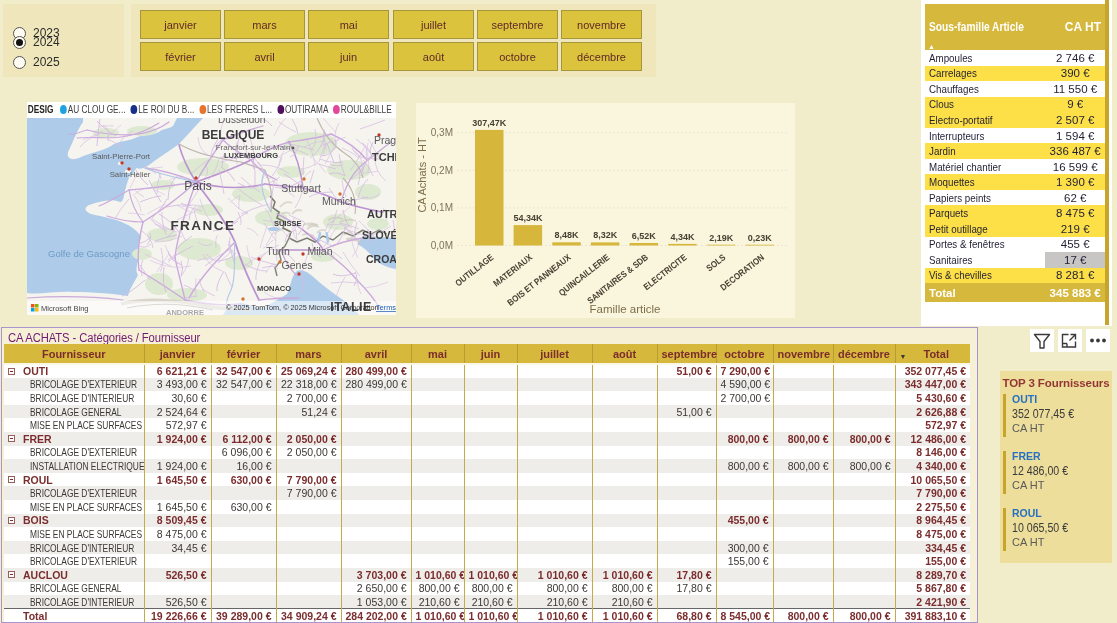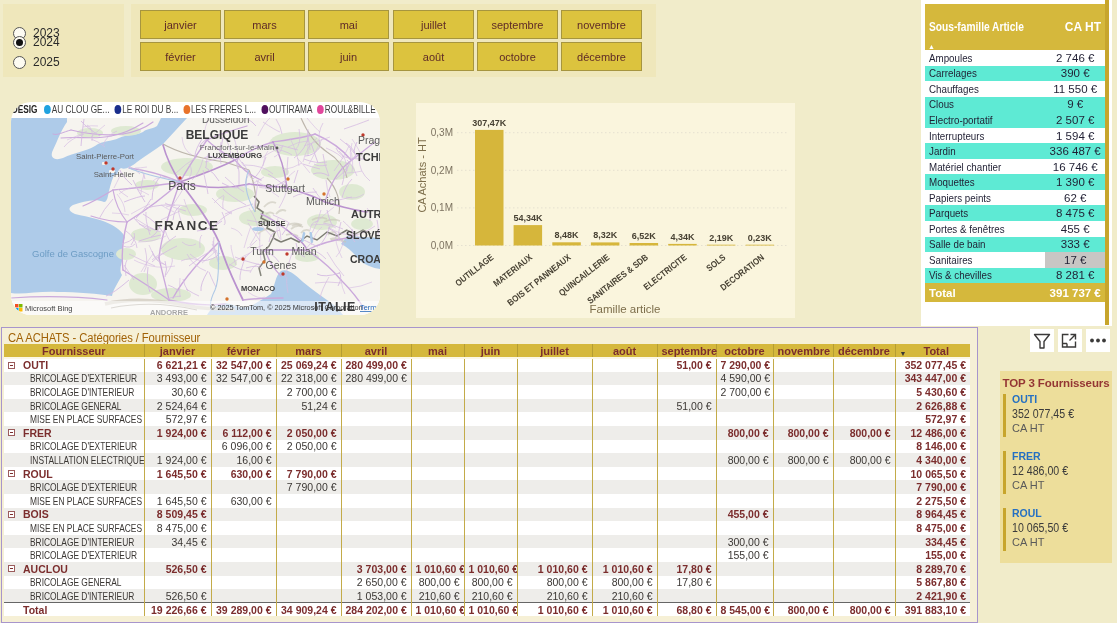--- a/index.html
+++ b/index.html
@@ -11,46 +11,46 @@
 
 #radioPanel { left:3px; top:4px; width:121px; height:73px; background:#EFE7BB; }
 .radioRow { position:absolute; left:10px; height:14px; display:flex; align-items:center; font-size:12px; color:#2b2b2b; }
 .rb { width:13px; height:13px; border:1px solid #555; border-radius:50%; background:#fdfbf2; margin-right:7px; position:relative; }
 .rb.sel::after { content:""; position:absolute; left:2px; top:2px; width:7px; height:7px; background:#111; border-radius:50%; }
 
 #monthPanel { left:131px; top:4px; width:525px; height:73px; background:#EFE7BB; }
 .mbtn { position:absolute; width:81px; height:29px; background:#DCC33E; border:1px solid #a6953f; color:#5e2a27; font-size:11px; display:flex; align-items:center; justify-content:center; }
 
 
-#mapVisual { left:11px; top:102px; width:369px; height:213px; background:#ffffff; overflow:hidden;border-radius:20px; }
+#mapVisual { left:27px; top:102px; width:369px; height:213px; background:#ffffff; overflow:hidden; }
 #legend { position:absolute; left:0; top:0; width:369px; height:16px; font-size:11px; color:#3d3d3d; white-space:nowrap; padding-top:1px; }
 #legend b { color:#252423; }
 .ldot { display:inline-block; width:9px; height:9px; border-radius:50%; vertical-align:-1px; margin-right:1px; }
 
 
 #chartVisual { left:416px; top:103px; width:379px; height:215px; background:#FAF5DD; }
 
 
 #subfamVisual { left:921px; top:0px; width:191px; height:326px; background:#ffffff; }
 #subfamTable { position:absolute; left:4px; top:4px; width:180px; border-collapse:collapse; font-size:11.5px; color:#201f33; }
 #subfamTable th { background:#D5B83C; color:#fff; font-size:12px; font-weight:bold; height:36px; padding:16px 4px; position:relative; }
 #subfamTable td { height:15.55px; padding:0 4px; }
 #subfamTable td.v { text-align:center; }
-#subfamTable tr.alt td { background:#5eead4; }
+#subfamTable tr.alt td { background:#fde047; }
 #subfamTable tr.tot td { background:#D5B83C; color:#fff; font-weight:bold; height:18.6px; }
 #sfScroll { position:absolute; left:184px; top:0px; width:4px; height:325px; background:#C7A52C; }
 
 
 .tool { width:24px; height:23px; background:#fff; }
 
 
 #matrixVisual { left:1px; top:327px; width:977px; height:296px; background:#F6F0D6; border:1.5px solid #A795CC; }
-#matrixTitle { position:absolute; left:6px; top:2.5px; font-size:12.5px; color:#a16207; letter-spacing:-0.1px; }
+#matrixTitle { position:absolute; left:6px; top:2.5px; font-size:12.5px; color:#701a75; letter-spacing:-0.1px; }
 #matrixTable { position:absolute; left:2px; top:16px; width:966px; border-collapse:collapse; table-layout:fixed; font-size:10.5px; color:#3b3734; }
-#matrixTable th { background:#D5B83C; color:#7B2D2D; font-weight:bold; font-size:11px; height:14px; padding:0 4px; border-left:1px solid #b59d33; border-bottom:2px solid #FBF7E6; }
+#matrixTable th { background:#D5B83C; color:#7B2D2D; font-weight:bold; font-size:11px; height:20px; padding:0 4px; border-left:1px solid #b59d33; border-bottom:2px solid #FBF7E6; }
 #matrixTable td { height:13.6px; padding:0 4px; border-left:1px solid #c3ab49; white-space:nowrap; overflow:hidden; background:#fff; }
 #matrixTable th:first-child, #matrixTable td:first-child { border-left:none; }
 #matrixTable td.v { text-align:right; }
 #matrixTable tr.alt td { background:#EEEDEA; }
 #matrixTable tr.parent td { color:#7B2D2D; font-weight:bold; }
 #matrixTable td.tv { color:#7B2D2D; font-weight:bold; }
 #matrixTable tr.grand td { border-top:1px solid #666; color:#7B2D2D; font-weight:bold; }
 #matrixTable td.lbl1 { padding-left:19px; position:relative; }
 #matrixTable td.lbl2 { padding-left:26px; }
 .scx { display:inline-block; transform:scaleX(0.8); transform-origin:0 50%; white-space:nowrap; }
@@ -556,53 +556,53 @@
       <tr>
             <td><span class="scx85">Interrupteurs</span></td>
             <td class="v">1 594 €</td>
           </tr>
       <tr class="alt">
             <td><span class="scx85">Jardin</span></td>
             <td class="v">336 487 €</td>
           </tr>
       <tr>
             <td><span class="scx85">Matériel chantier</span></td>
-            <td class="v">16 746 €</td>
+            <td class="v">16 599 €</td>
           </tr>
       <tr class="alt">
             <td><span class="scx85">Moquettes</span></td>
             <td class="v">1 390 €</td>
           </tr>
       <tr>
             <td><span class="scx85">Papiers peints</span></td>
             <td class="v">62 €</td>
           </tr>
       <tr class="alt">
             <td><span class="scx85">Parquets</span></td>
             <td class="v">8 475 €</td>
           </tr>
+      <tr class="alt">
+            <td><span class="scx85">Petit outillage</span></td>
+            <td class="v">219 €</td>
+          </tr>
       <tr>
             <td><span class="scx85">Portes &amp; fenêtres</span></td>
             <td class="v">455 €</td>
           </tr>
-      <tr class="alt">
-            <td><span class="scx85">Salle de bain</span></td>
-            <td class="v">333 €</td>
-          </tr>
       <tr>
             <td><span class="scx85">Sanitaires</span></td>
             <td class="v" style="background:#C8C6C4;">17 €</td>
           </tr>
       <tr class="alt">
             <td><span class="scx85">Vis &amp; chevilles</span></td>
             <td class="v">8 281 €</td>
           </tr>
       <tr class="tot">
             <td>Total</td>
-            <td class="v">391 737 €</td>
+            <td class="v">345 883 €</td>
           </tr>
     </tbody>
       </table>
     <div id="sfScroll"></div>
   </div>
 
   <div class="tool abs" style="left:1030px;top:329px;">
     <svg width="24" height="23" viewBox="0 0 24 23">
         <path d="M4.5 5.5 H19.5 L14 12.5 V19 H10 V12.5 Z" fill="none" stroke="#3b3a39" stroke-width="1.4" stroke-linejoin="round"></path>
       </svg>

